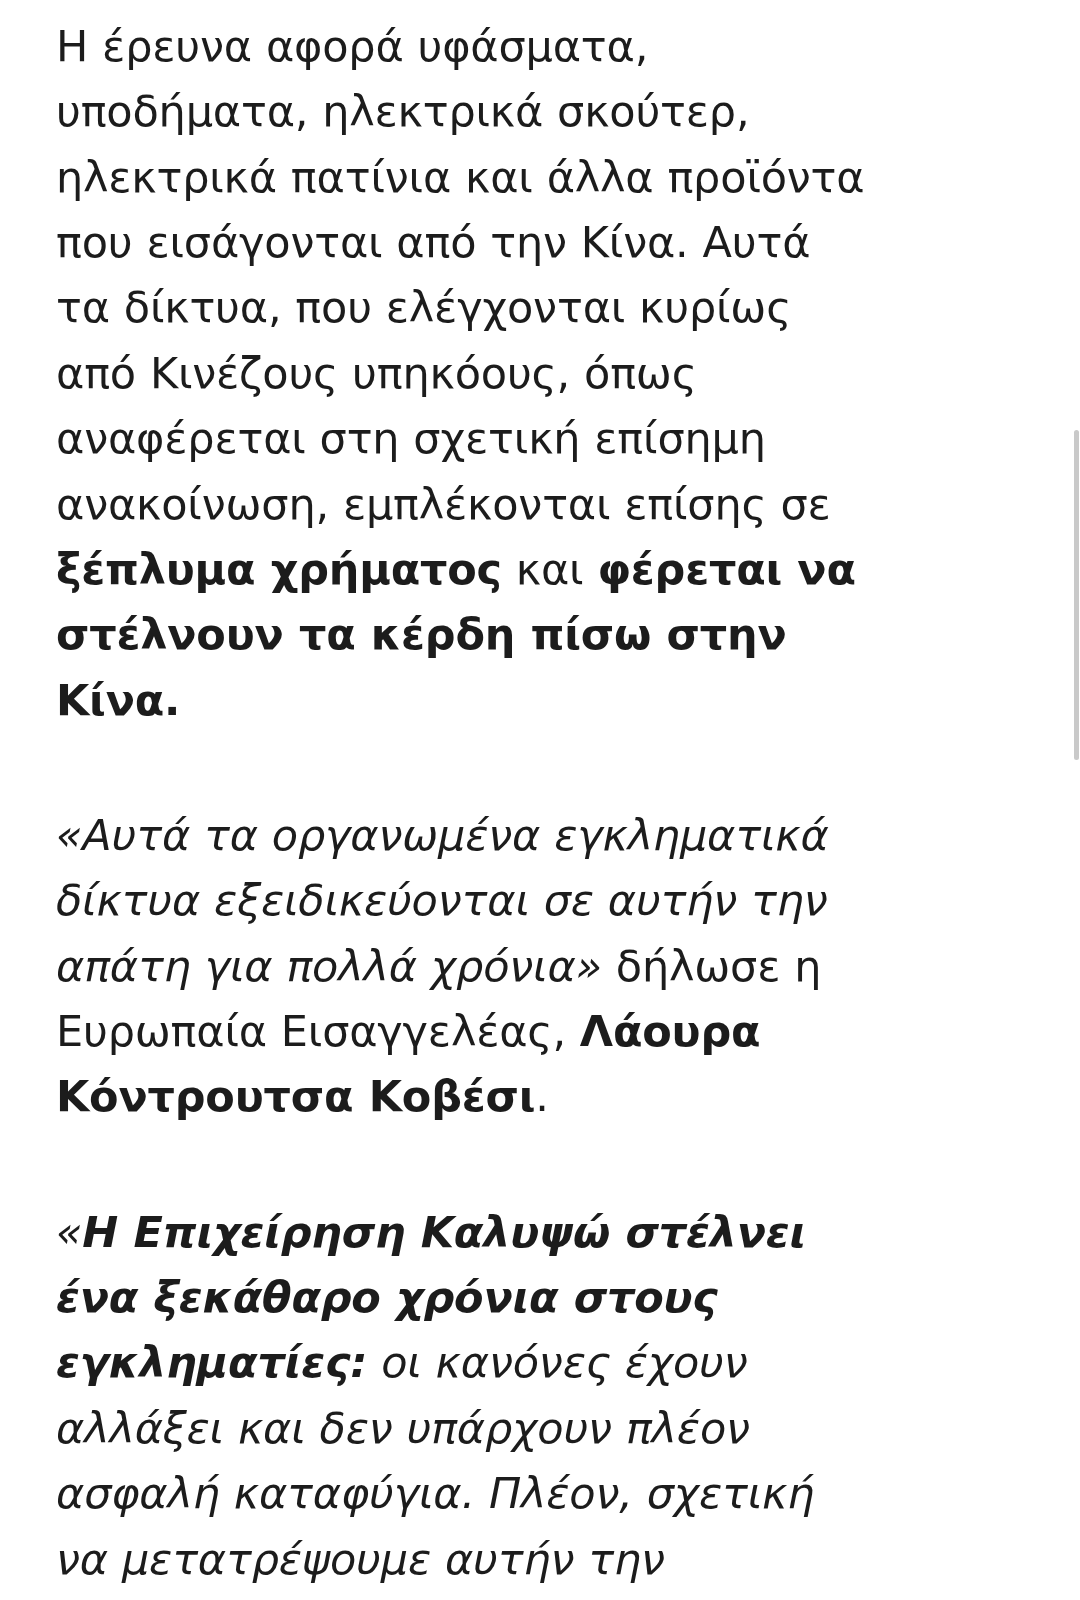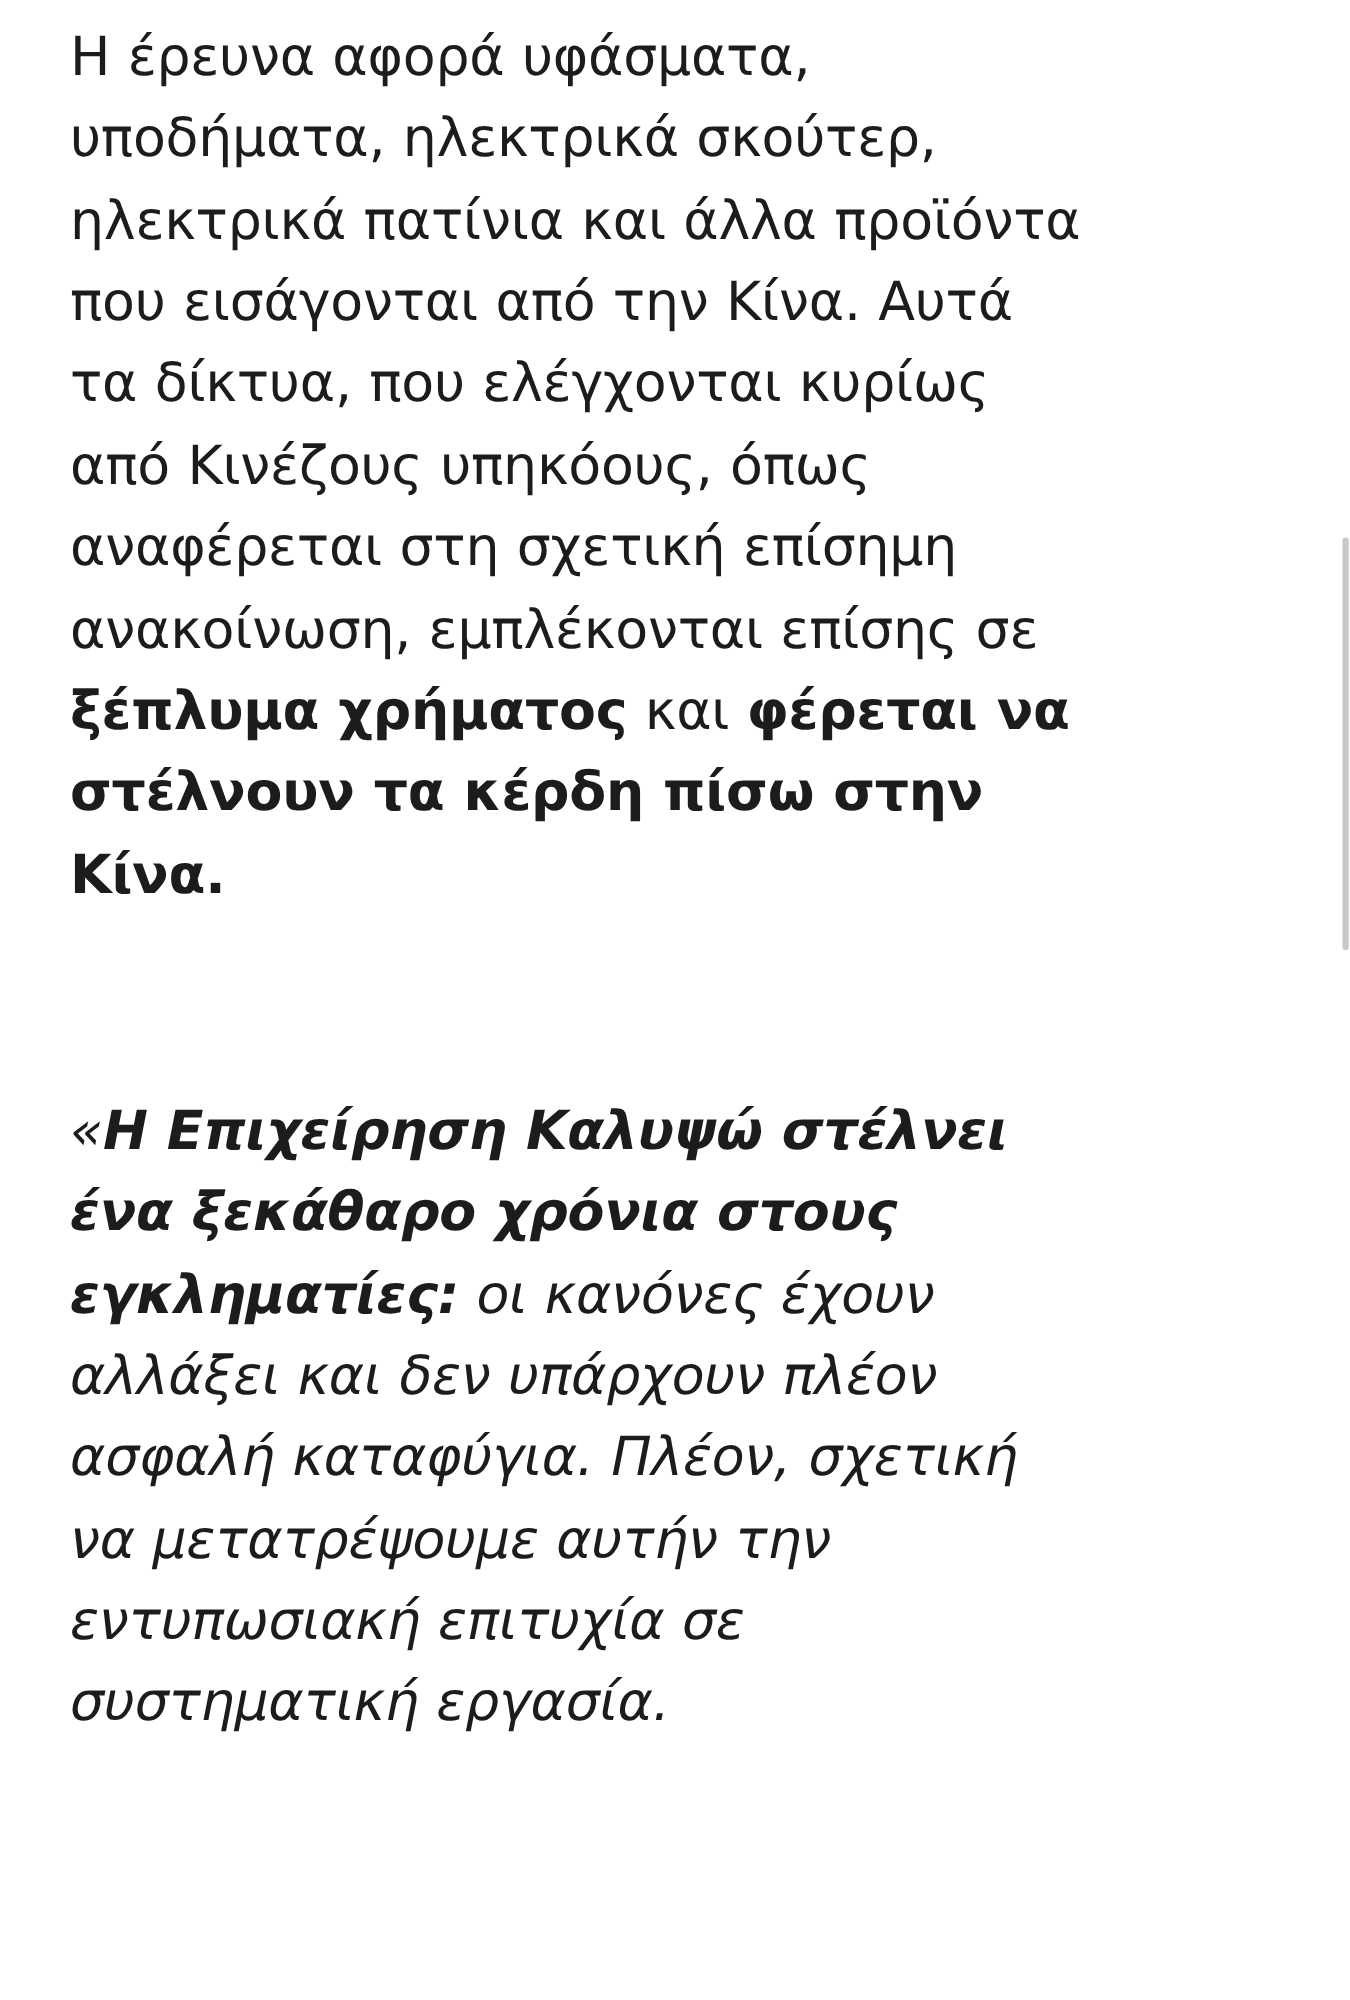--- a/index.html
+++ b/index.html
@@ -61,19 +61,20 @@
     background: #c9c9c9;
     border-radius: 3px;
   }
 </style>
 </head>
 <body>
 
 <div class="article">
   <p class="para first" id="p0"><span>Η έρευνα αφορά υφάσματα, υποδήματα, ηλεκτρικά σκούτερ, ηλεκτρικά πατίνια και άλλα προϊόντα που εισάγονται από την Κίνα. Αυτά τα δίκτυα, που ελέγχονται κυρίως από Κινέζους υπηκόους, όπως αναφέρεται στη σχετική επίσημη ανακοίνωση, εμπλέκονται επίσης σε </span><span class="b">ξέπλυμα χρήματος</span><span> και </span><span class="b">φέρεται να στέλνουν τα κέρδη πίσω στην Κίνα.</span></p>
   <div class="gap-lg"></div>
+  <p class="para" id="p1"><span class="i">«Αυτά τα οργανωμένα εγκληματικά δίκτυα εξειδικεύονται σε αυτήν την απάτη για πολλά χρόνια»</span><span> δήλωσε η Ευρωπαία Εισαγγελέας, </span><span class="b">Λάουρα Κόντρουτσα Κοβέσι</span><span>.</span></p>
   <div class="gap-lg"></div>
   <p class="para" id="p2"><span class="i">«</span><span class="bi">Η Επιχείρηση Καλυψώ στέλνει ένα ξεκάθαρο χρόνια στους εγκληματίες:</span><span class="i"> οι κανόνες έχουν αλλάξει και δεν υπάρχουν πλέον ασφαλή καταφύγια. Πλέον, σχετική να μετατρέψουμε αυτήν την εντυπωσιακή επιτυχία σε συστηματική εργασία.</span></p>
 </div>
 
 <div class="scrollbar-track">
   <div class="scrollbar-thumb"></div>
 </div>
 
 </body></html>

